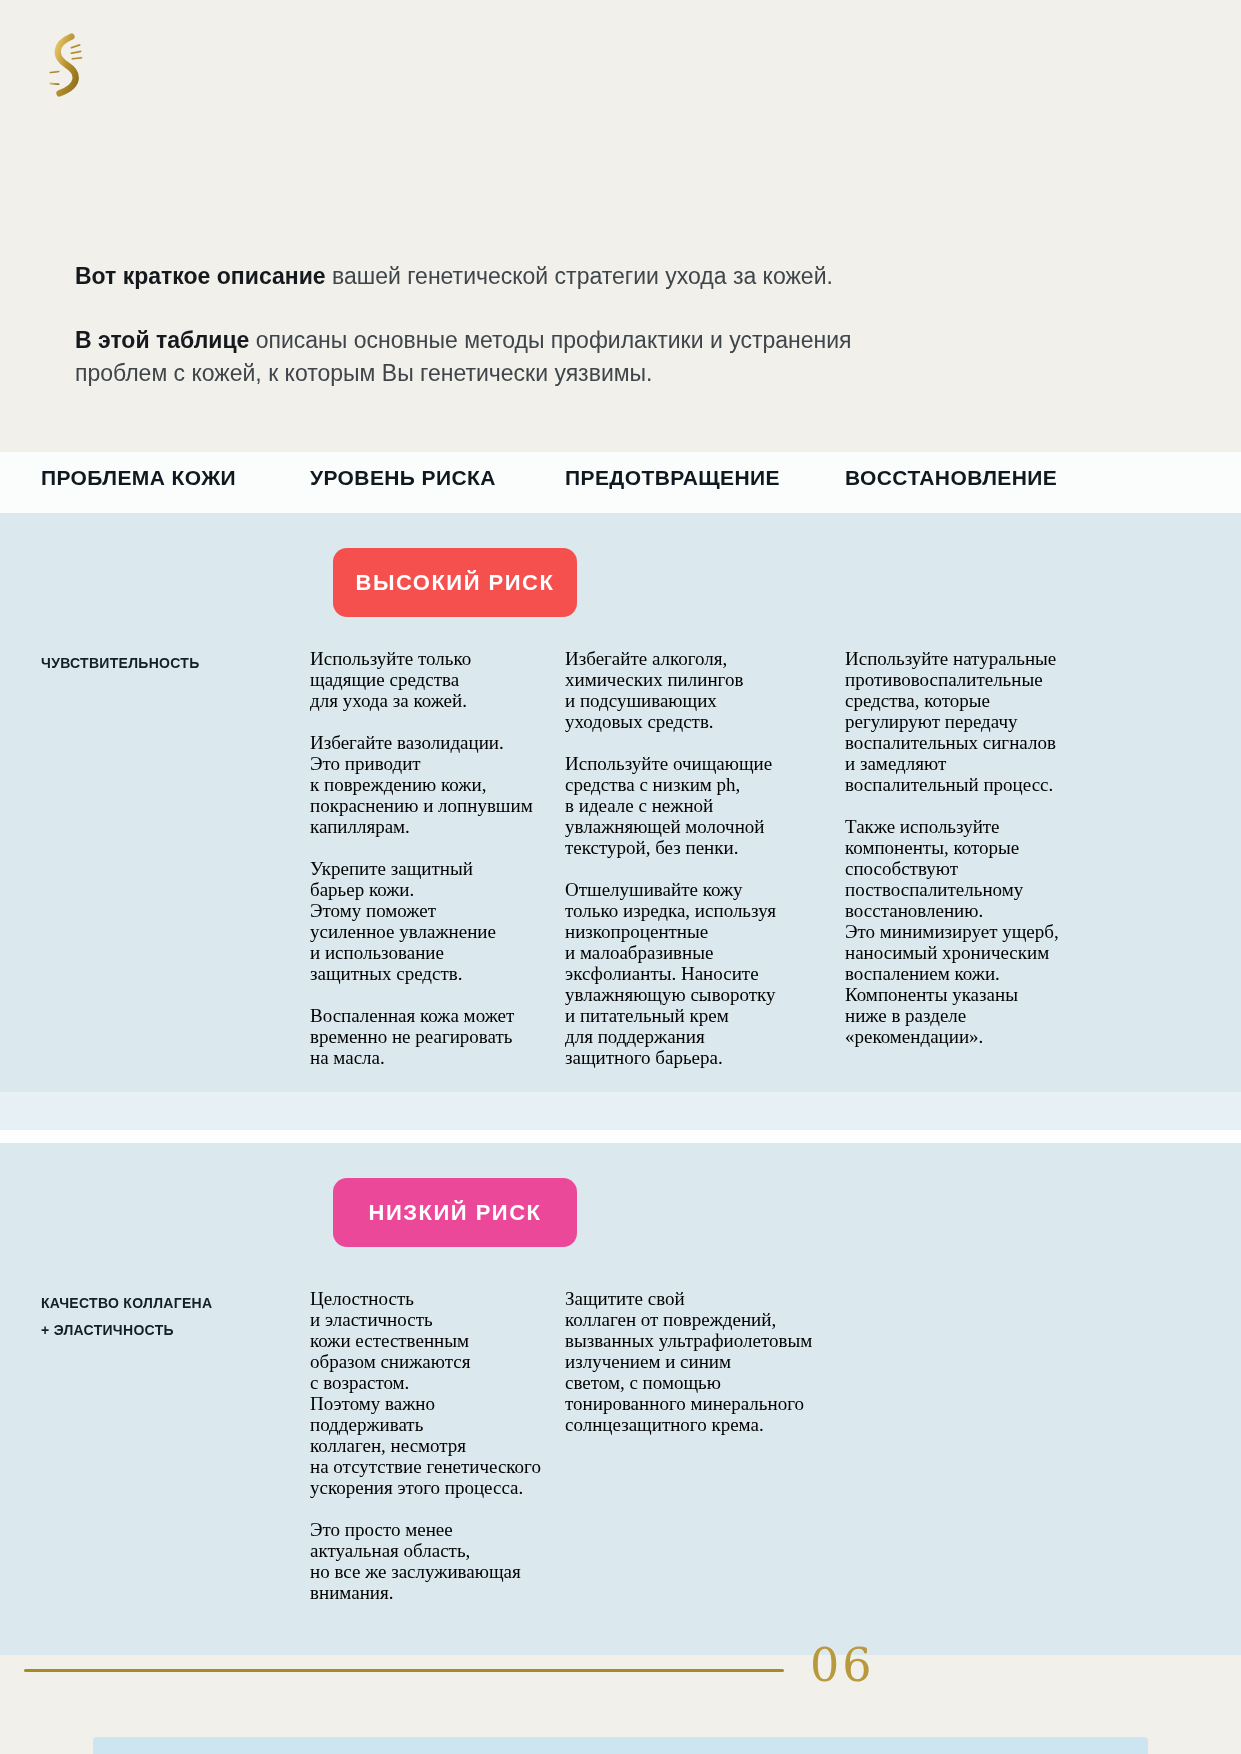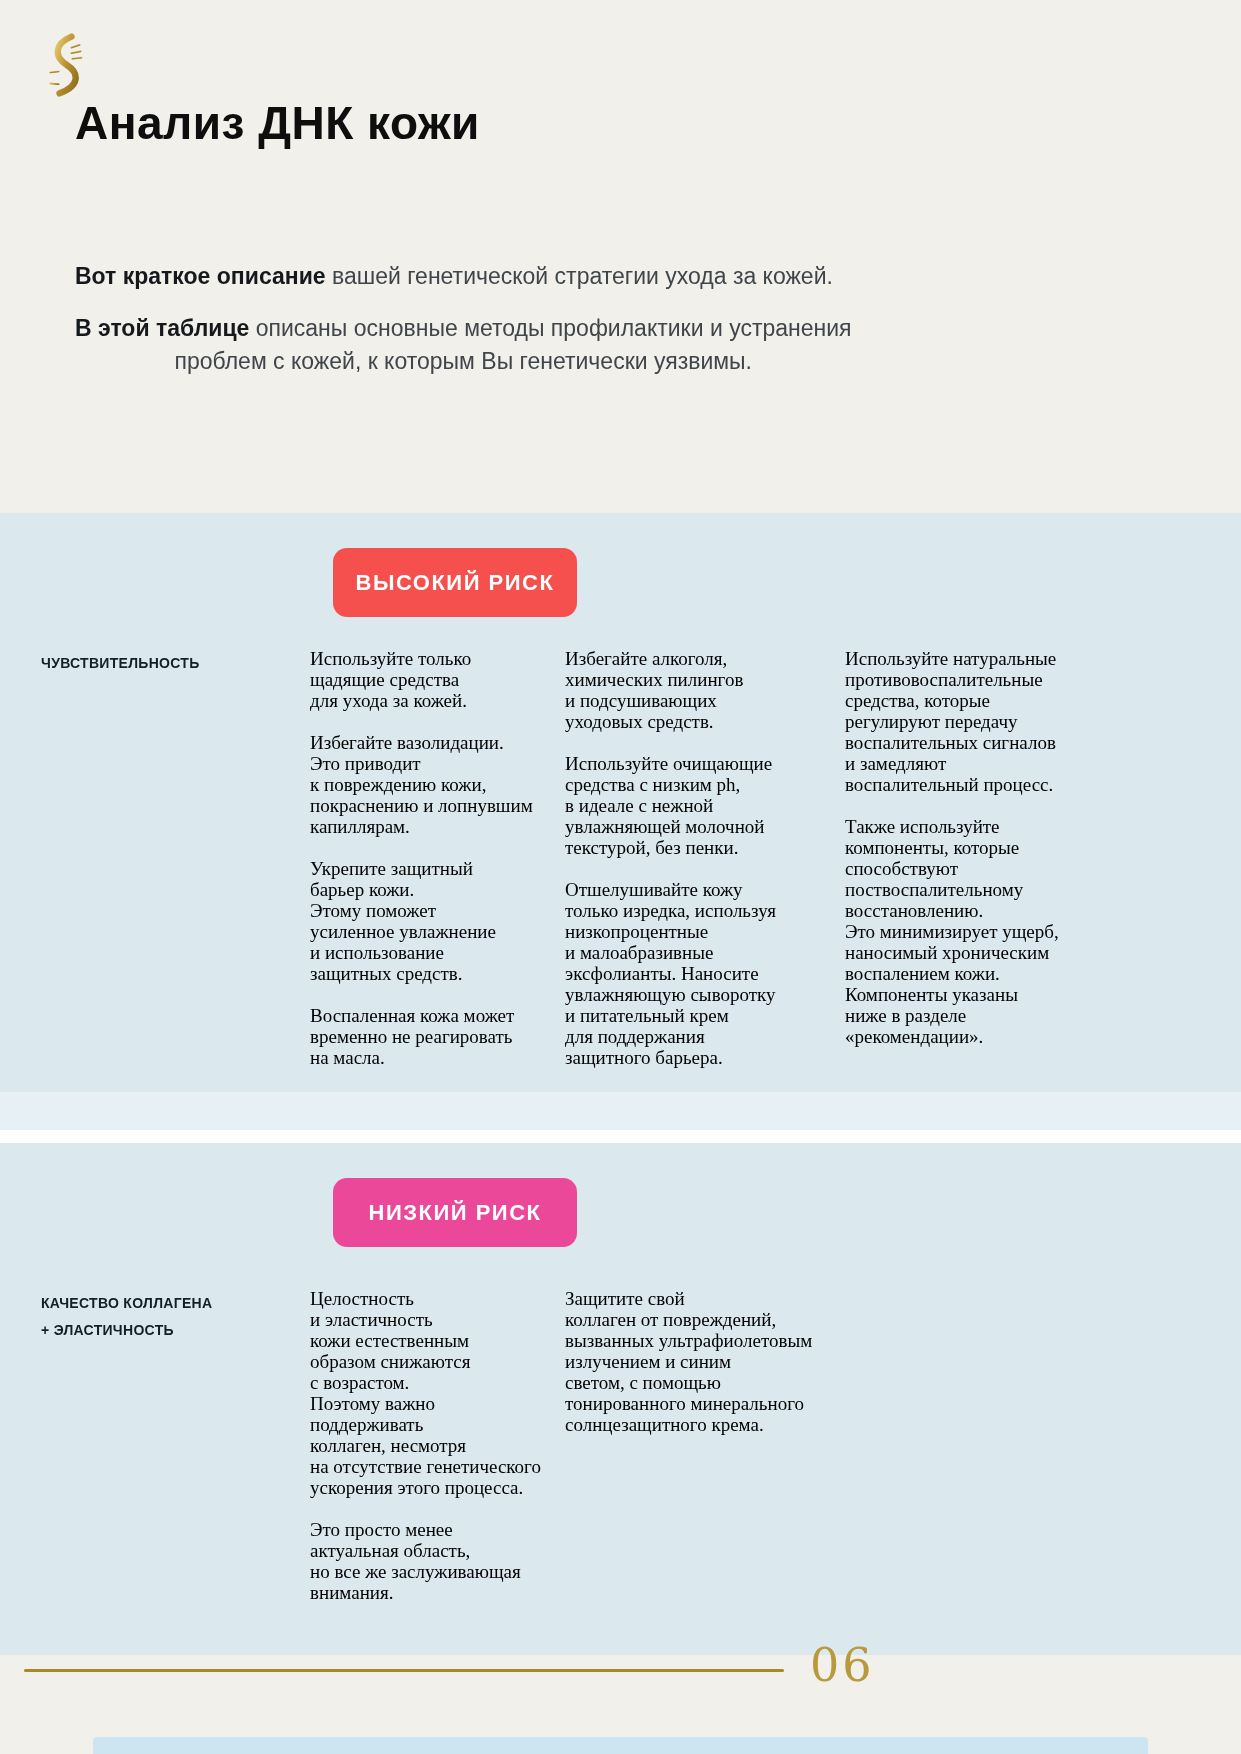--- a/index.html
+++ b/index.html
@@ -24,21 +24,21 @@
     position:absolute;left:75px;top:162px;
     font-size:30px;font-weight:700;color:#111418;letter-spacing:.2px;
   }
   .intro-p{
     position:absolute;left:75px;
     font-size:23px;color:#3f454b;line-height:33px;
     white-space:pre-line;
   }
   .intro-p b{color:#15181c;}
   .intro-p1{top:237px;}
-  .intro-p2{top:289px;text-align:center;}
+  .intro-p2{top:301px;}
 
   
   .thead{
     position:absolute;left:0;top:452px;width:100%;height:61px;
     background:#fafdfc;
   }
   .th{
     position:absolute;top:14px;
     font-size:21px;font-weight:800;color:#10191f;letter-spacing:.4px;
   }
@@ -121,26 +121,31 @@
         <line x1="27" y1="16" x2="36" y2="13"></line>
         <line x1="27" y1="22" x2="37" y2="20"></line>
         <line x1="28" y1="28" x2="38" y2="27"></line>
         <line x1="4" y1="43" x2="13" y2="42"></line>
         <line x1="3" y1="49" x2="13" y2="49"></line>
         <line x1="4" y1="55" x2="13" y2="56"></line>
       </g>
     </svg>
   </div>
 
-  <div class="page-title">Анализ ДНК кожи</div>
 
   <p class="intro-p intro-p1"><b>Вот краткое описание</b><span> вашей генетической стратегии ухода за кожей.</span></p>
   <p class="intro-p intro-p2"><b>В этой таблице</b><span> описаны основные методы профилактики и устранения
 проблем с кожей, к которым Вы генетически уязвимы.</span></p>
 
+  <div class="thead">
+    <span class="th c1">ПРОБЛЕМА КОЖИ</span>
+    <span class="th c2">УРОВЕНЬ РИСКА</span>
+    <span class="th c3">ПРЕДОТВРАЩЕНИЕ</span>
+    <span class="th c4">ВОССТАНОВЛЕНИЕ</span>
+  </div>
 
   <div class="section section1"></div>
   <div class="section1-footband"></div>
   <div class="section-gap"></div>
 
   <div class="section section2"></div>
 
   <div class="badge badge-high" style="background-color: rgb(245, 80, 78);">
     <span>ВЫСОКИЙ РИСК</span>
   </div>

